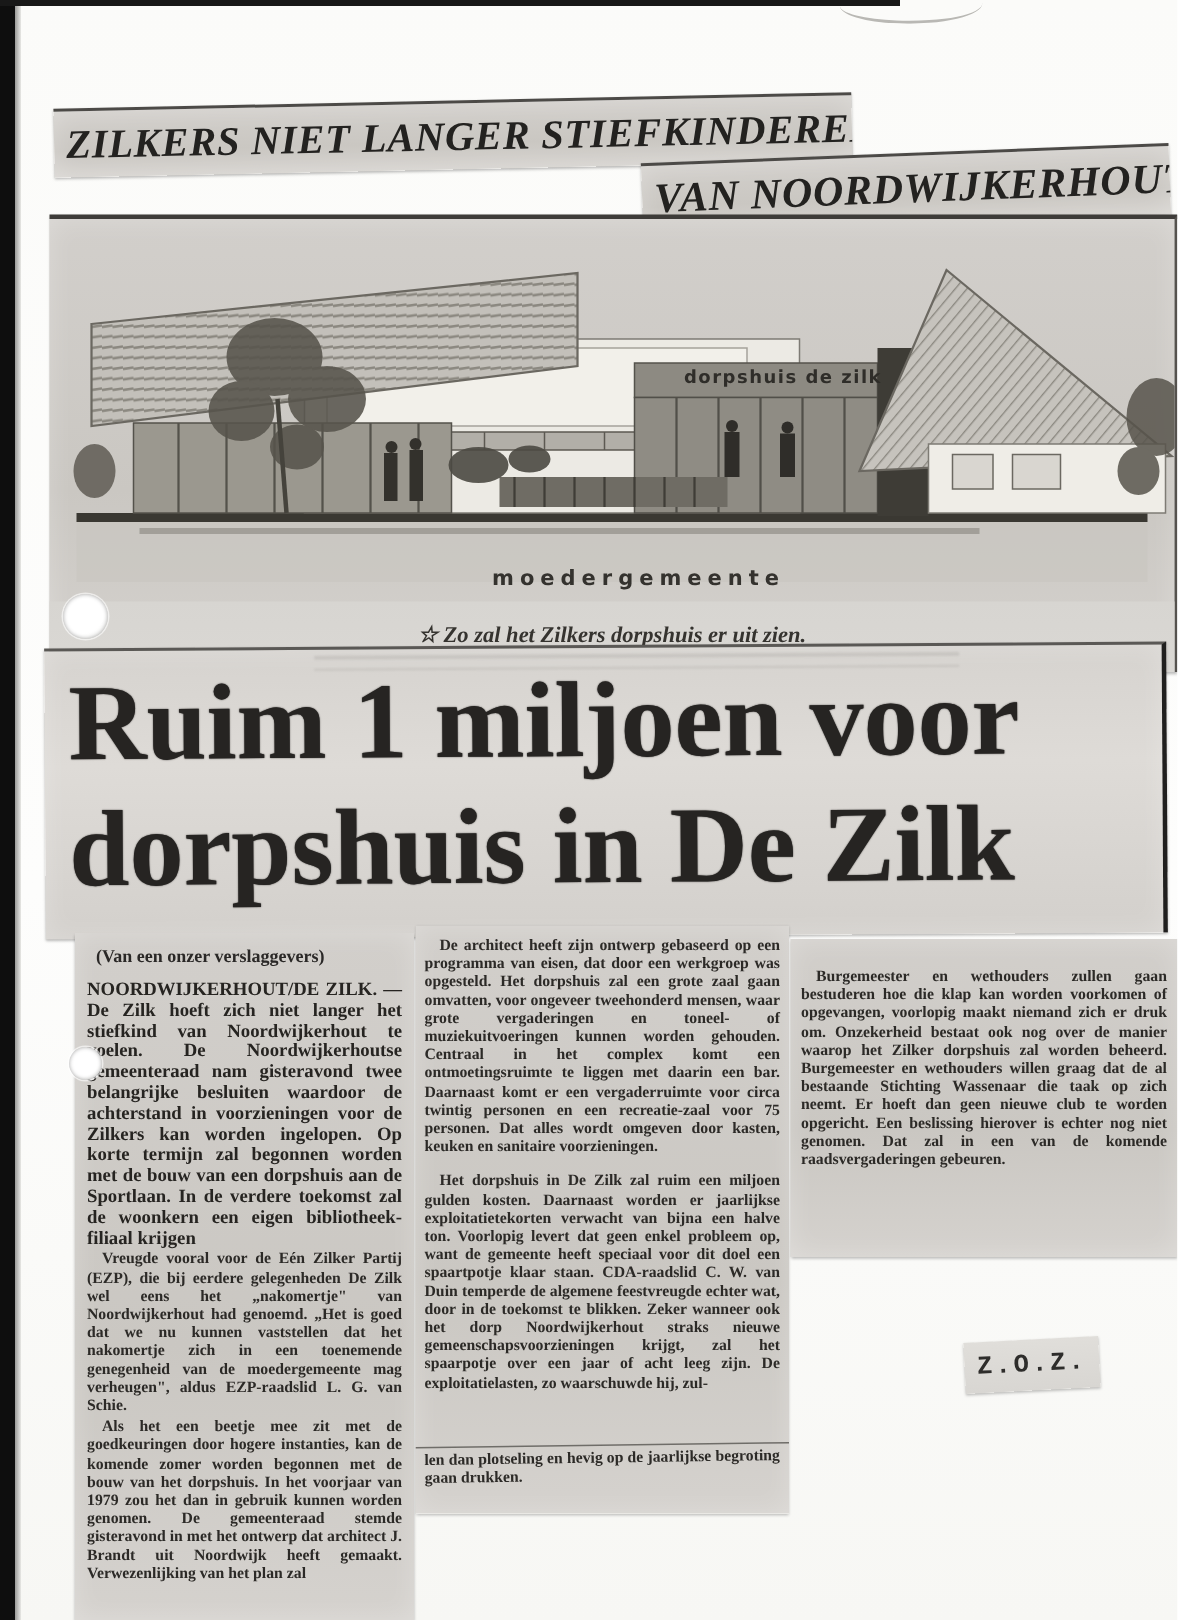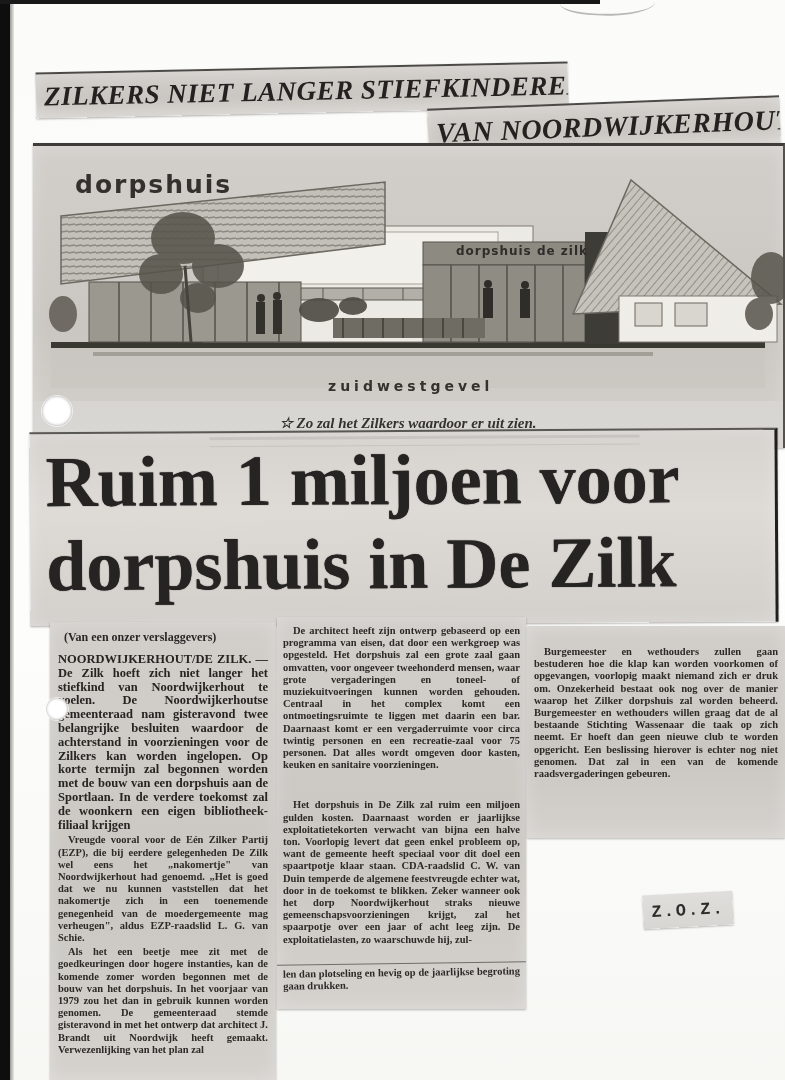--- a/index.html
+++ b/index.html
@@ -56,21 +56,21 @@
     text-shadow:0 0 1px #262422;}
   
   .col{overflow:hidden;box-sizing:border-box;}
   .col1{left:50px;top:622px;width:226px;height:458px;padding:6px 8px;}
   .col2{left:277px;top:617px;width:249px;height:392px;padding:8px 6px;}
   .col3{left:527px;top:626px;width:258px;height:212px;padding:20px 7px;}
   .byline{font-size:12px;font-weight:bold;text-align:left;padding-left:6px;margin:2px 0 8px 0;}
   .lede{font-size:12.5px;line-height:13.8px;font-weight:bold;text-align:justify;color:#262421;}
   .bodyp{font-size:10.5px;line-height:12.2px;text-align:justify;color:#2c2a27;margin-top:2px;text-indent:10px;font-weight:bold;}
   .col2 .bodyp,.col3 .bodyp{font-weight:bold;margin-top:0;}
-  .col2 .bodyp + .bodyp{margin-top:28px;}
+  .col2 .bodyp + .bodyp{margin-top:11px;}
   .cut-line{position:absolute;left:0px;top:346px;width:249px;height:1px;background:#6f6d69;transform:rotate(-0.8deg);}
   .tailp{position:absolute;left:6px;top:350px;width:237px;font-size:10.5px;line-height:12.4px;text-align:justify;font-weight:bold;color:#2c2a27;transform:rotate(-0.8deg);}
   
   .zoz{left:643px;top:893px;width:90px;height:34px;transform:rotate(-3deg);display:flex;align-items:center;justify-content:center;
     background:linear-gradient(180deg,#e0deda,#d8d6d2);box-shadow:0 1px 2px rgba(0,0,0,.25);}
   .zoz span{font-family:"Liberation Mono", monospace;font-size:17px;font-weight:bold;letter-spacing:2px;color:#2e2d2b;}
 </style>
 </head>
 <body>
 
@@ -187,26 +187,25 @@
 
       <g fill="#57544c" opacity="0.85">
         <ellipse cx="738" cy="132" rx="20" ry="26"></ellipse>
           <ellipse cx="726" cy="168" rx="14" ry="16"></ellipse>
       </g>
 
       <g fill="#57544c" opacity="0.8">
         <ellipse cx="30" cy="168" rx="14" ry="18"></ellipse>
       </g>
     </svg>
-    <div class="lbl-dorpshuis">dorpshuis</div>
     <div class="lbl-sign">dorpshuis de zilk</div>
-    <div class="lbl-gevel">zuidwestgevel</div>
+    <div class="lbl-gevel">moedergemeente</div>
     <div class="photo-caption-band"></div>
     <div class="ghost" style="left:120px;top:286px;width:520px;height:12px;"></div>
-    <div class="photo-caption">☆ Zo zal het Zilkers waardoor er uit zien.</div>
+    <div class="photo-caption">☆ Zo zal het Zilkers dorpshuis er uit zien.</div>
   </div>
   <div class="hole hole1"></div>
 
   <div class="clip headclip">
     <div class="ghost" style="left:180px;top:4px;width:430px;height:10px;"></div>
     <div class="headline">
       <div>Ruim 1 miljoen voor</div>
       <div>dorpshuis in De Zilk</div>
     </div>
   </div>

